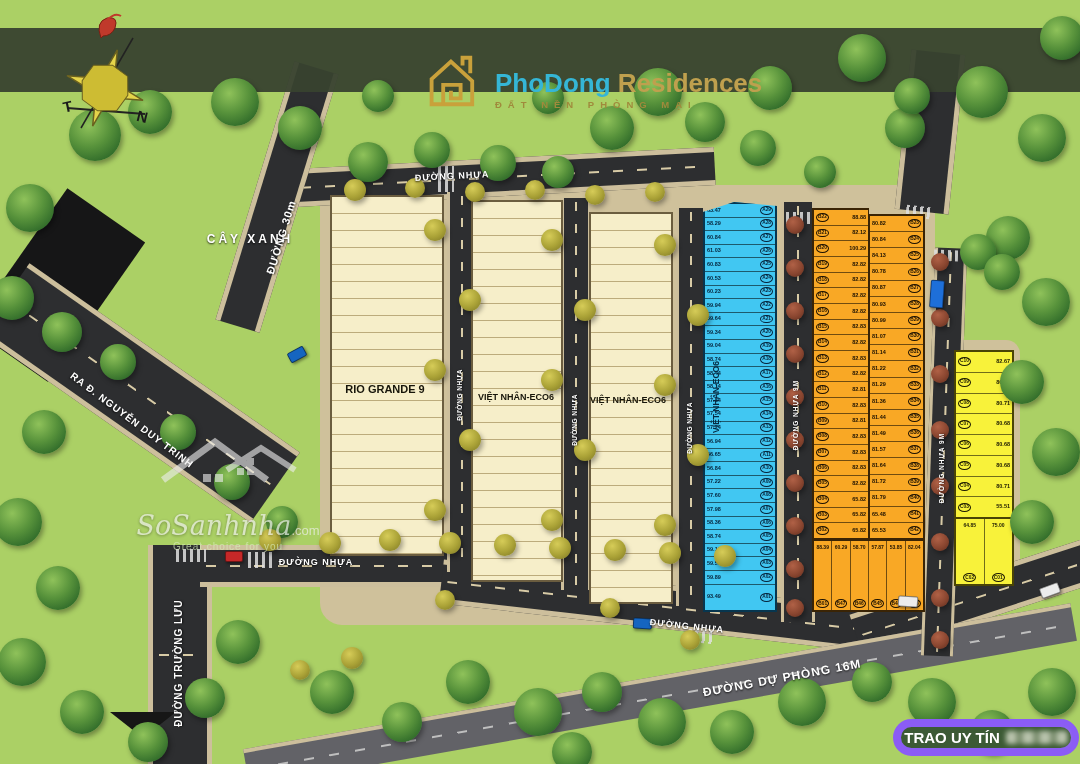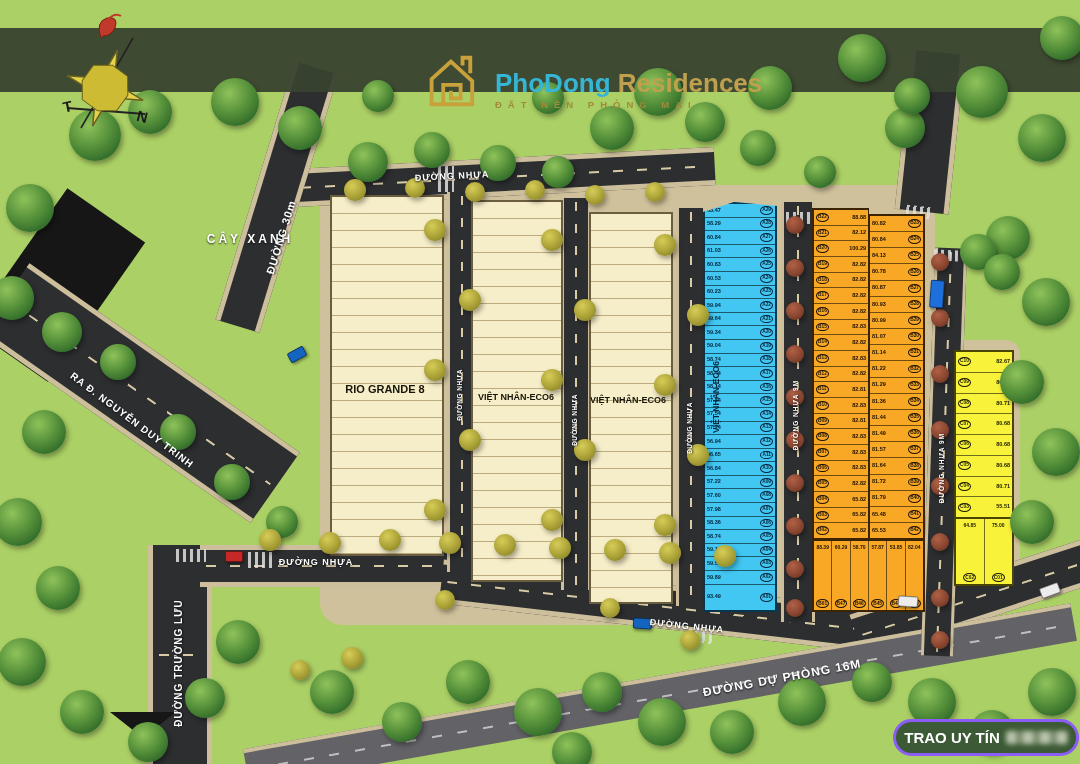--- a/index.html
+++ b/index.html
@@ -57,21 +57,21 @@
   #logo{left:420px;top:30px;display:flex;align-items:flex-end;gap:17px;margin-top:22px;}
   .brand{font-size:26px;font-weight:bold;line-height:1;}
   .tagline{font-size:9.5px;letter-spacing:6px;color:#a08a3c;font-weight:bold;margin-top:3px;}
   
   #watermark{left:118px;top:432px;width:220px;opacity:.68;color:#f0f0f0;text-align:center;}
   #watermark .wm-name{font-family:"DejaVu Serif",serif;font-style:italic;font-size:27px;
       text-shadow:0 1px 3px rgba(0,0,0,.5);}
   #watermark .wm-suffix{font-size:13px;}
   #watermark .wm-tag{font-size:10px;color:#d9ecbc;letter-spacing:1px;}
   
-  #banner{left:893px;top:719px;width:186px;height:37px;background:#3c5a35;border:3px solid #8b5cf6;
+  #banner{left:893px;top:719px;width:186px;height:37px;background:#3c5a35;border:8px solid #8b5cf6;
       border-radius:20px;display:flex;align-items:center;justify-content:center;gap:6px;box-sizing:border-box;}
   #banner .btxt{color:#fff;font-weight:bold;font-size:15px;white-space:nowrap;}
   .blurred{display:inline-block;width:62px;height:13px;border-radius:3px;opacity:.85;
       background:repeating-linear-gradient(90deg,#cfd6c2 0 10px,#88987a 10px 17px);filter:blur(2.5px);}
   
   #compass{left:45px;top:10px;width:115px;height:120px;}
   .cletter{position:absolute;color:#1a1a1a;font-weight:bold;font-size:15px;}
   
   .arrowdown{width:0;height:0;border-left:33px solid transparent;border-right:33px solid transparent;
       border-top:26px solid #161616;}
@@ -502,25 +502,41 @@
   <div class="abs z6 roadlabel" style="left:452px;top:176px;font-size:9px;transform:translate(-50%,-50%) rotate(-3deg);">ĐƯỜNG NHỰA</div>
   <div class="abs z6 roadlabel ctr" style="left:316px;top:562px;font-size:9px;">ĐƯỜNG NHỰA</div>
   <div class="abs z6 roadlabel" style="left:687px;top:626px;font-size:9px;transform:translate(-50%,-50%) rotate(6deg);">ĐƯỜNG NHỰA</div>
   <div class="abs z6 roadlabel" style="left:782px;top:678px;font-size:12px;transform:translate(-50%,-50%) rotate(-10.5deg);">ĐƯỜNG DỰ PHÒNG 16M</div>
   <div class="abs z6 roadlabel" style="left:459px;top:395px;font-size:6.5px;letter-spacing:.5px;transform:translate(-50%,-50%) rotate(-90deg);">ĐƯỜNG NHỰA</div>
   <div class="abs z6 roadlabel" style="left:574px;top:420px;font-size:6.5px;letter-spacing:.5px;transform:translate(-50%,-50%) rotate(-90deg);">ĐƯỜNG NHỰA</div>
   <div class="abs z6 roadlabel" style="left:689px;top:428px;font-size:6.5px;letter-spacing:.5px;transform:translate(-50%,-50%) rotate(-90deg);">ĐƯỜNG NHỰA</div>
   <div class="abs z6 roadlabel" style="left:795px;top:415px;font-size:6.5px;transform:translate(-50%,-50%) rotate(-90deg);">ĐƯỜNG NHỰA 9M</div>
   <div class="abs z6 roadlabel" style="left:941px;top:468px;font-size:6.5px;transform:translate(-50%,-50%) rotate(-90deg);">ĐƯỜNG NHỰA 9M</div>
 
-  <div class="abs z6 blocklabel ctr" style="left:385px;top:389px;font-size:11px;">RIO GRANDE 8</div>
+  <div class="abs z6 blocklabel ctr" style="left:385px;top:389px;font-size:11px;">RIO GRANDE 9</div>
   <div class="abs z6 blocklabel ctr" style="left:516px;top:397px;font-size:9px;">VIỆT NHÂN-ECO6</div>
   <div class="abs z6 blocklabel ctr" style="left:628px;top:400px;font-size:9px;">VIỆT NHÂN-ECO6</div>
   <div class="abs z6 blocklabel" style="left:716px;top:397px;font-size:8.5px;color:#062a42;transform:translate(-50%,-50%) rotate(-90deg);">VIỆT NHÂN-ECO6</div>
 
+  <div id="watermark" class="abs z7">
+    <svg width="150" height="74" viewBox="0 0 150 74" style="opacity:.9;">
+      <path d="M10 48 L62 10 L114 48" fill="none" stroke="#ededed" stroke-width="7"></path>
+      <path d="M74 38 L108 16 L142 38" fill="none" stroke="#ededed" stroke-width="6"></path>
+      <rect x="84" y="26" width="7" height="7" fill="#ededed"></rect>
+        <rect x="94" y="26" width="7" height="7" fill="#ededed"></rect>
+      <rect x="84" y="36" width="7" height="7" fill="#ededed"></rect>
+        <rect x="94" y="36" width="7" height="7" fill="#ededed"></rect>
+      <rect x="50" y="42" width="8" height="8" fill="#ededed"></rect>
+        <rect x="62" y="42" width="8" height="8" fill="#ededed"></rect>
+    </svg>
+    <div>
+      <span class="wm-name">SoSanhnha</span><span class="wm-suffix">.com</span>
+    </div>
+    <div class="wm-tag">Great choice for you</div>
+  </div>
 
   <div id="banner" class="abs z7">
     <span class="btxt">TRAO UY TÍN</span>
     <span class="blurred"></span>
   </div>
 
 <div class="tree t-g z5" style="left: 69px; top: 109px; width: 52px; height: 52px;"></div>
     <div class="tree t-g z5" style="left: 128px; top: 90px; width: 44px; height: 44px;"></div>
     <div class="tree t-g z5" style="left: 211px; top: 78px; width: 48px; height: 48px;"></div>
     <div class="tree t-g z5" style="left: 278px; top: 106px; width: 44px; height: 44px;"></div>

